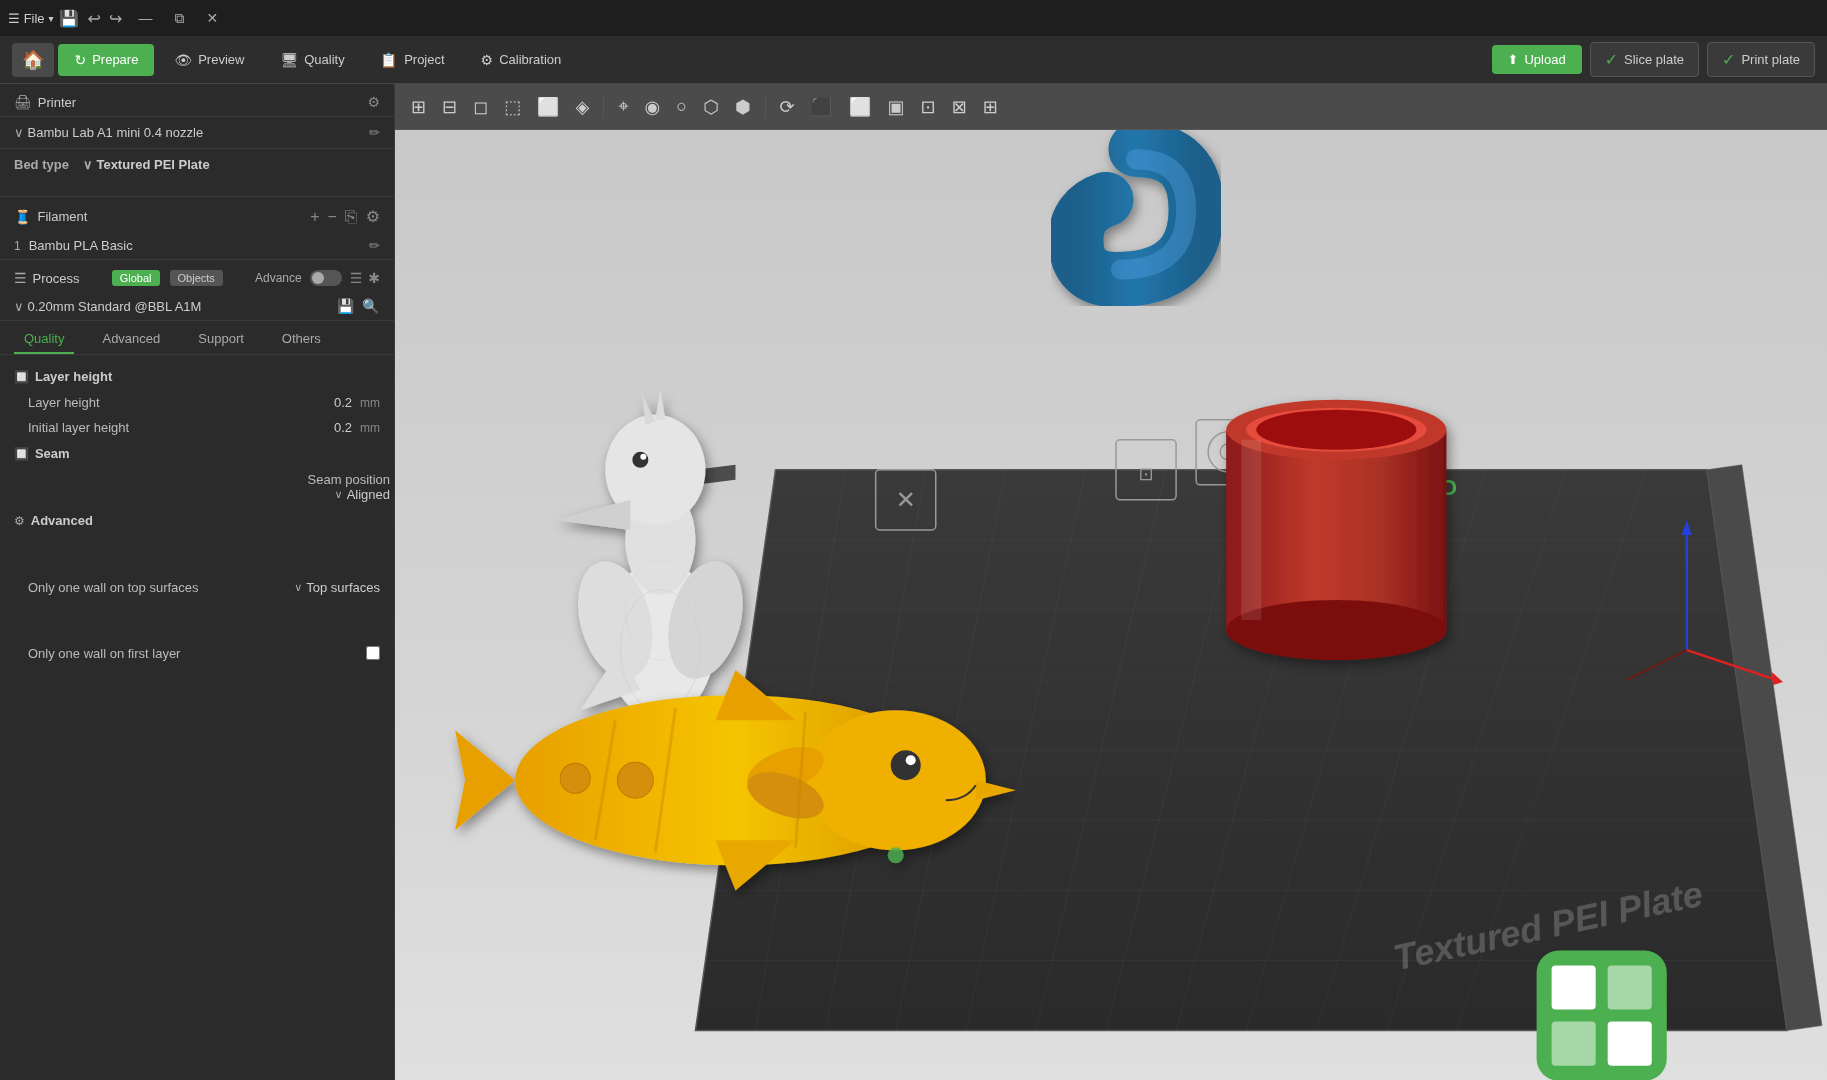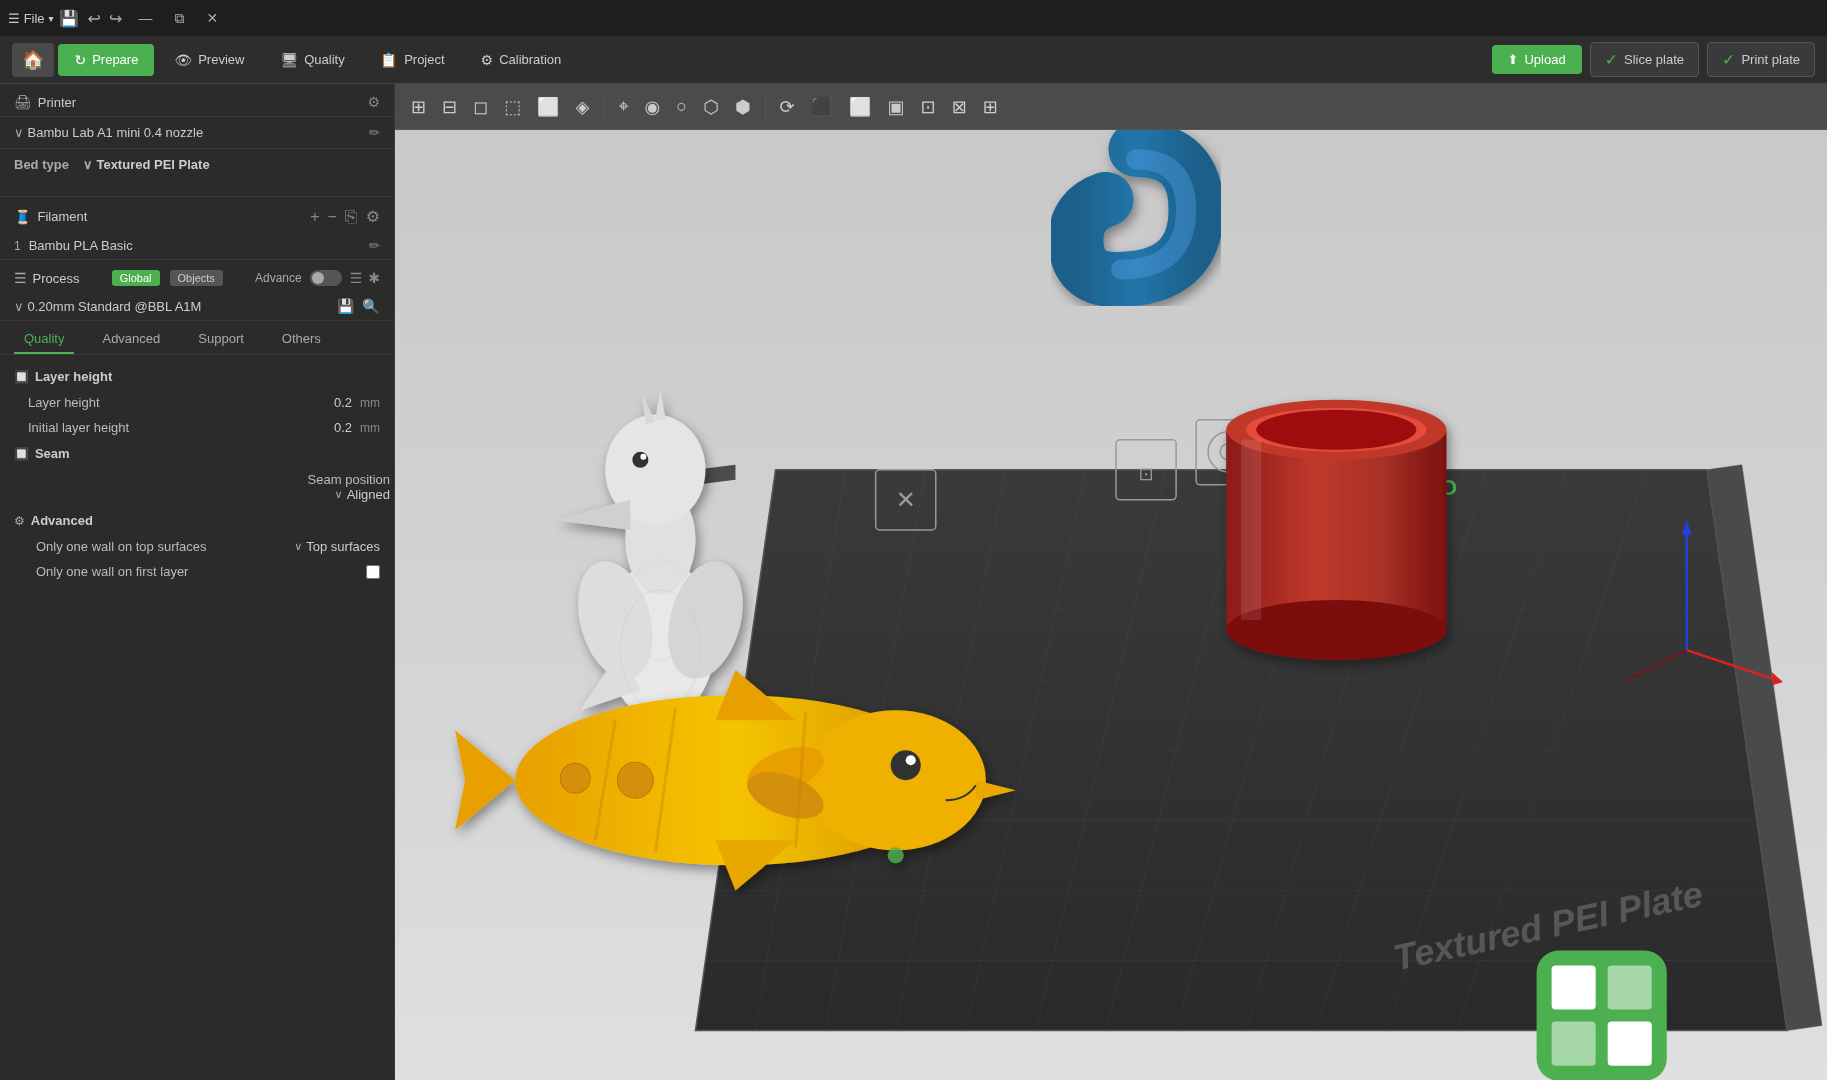--- a/index.html
+++ b/index.html
@@ -94,21 +94,21 @@
     .param-group-header { display: flex; align-items: center; gap: 6px; padding: 6px 14px; cursor: pointer; }
     .param-group-icon { font-size: 12px; color: #aaa; }
     .param-group-label { font-size: 13px; color: #ccc; font-weight: 600; }
     .param-row { display: flex; align-items: center; padding: 5px 14px 5px 28px; }
     .param-label { flex: 1; color: #bbb; font-size: 13px; }
     .param-value { width: 60px; background: transparent; border: none; color: #ccc; font-size: 13px; text-align: right; }
     .param-unit { width: 28px; color: #888; font-size: 12px; text-align: right; }
     .seam-row { display: flex; align-items: flex-end; padding: 5px 4px 5px 28px; flex-direction: column; }
     .seam-label { flex: 1; color: #bbb; font-size: 13px; }
     .seam-value { color: #ccc; font-size: 13px; display: flex; align-items: center; gap: 4px; }
-    .advanced-row { display: flex; align-items: center; padding: 5px 14px 5px 36px; }
+    .advanced-row { display: flex; padding: 5px 14px 5px 28px; margin-top: 41px; }
     .advanced-label { flex: 1; color: #bbb; font-size: 13px; }
     .advanced-value { color: #ccc; font-size: 13px; display: flex; align-items: center; gap: 4px; }
     .checkbox { width: 14px; height: 14px; border: 1px solid #666; background: transparent; cursor: pointer; }
 
     
     .viewport { flex: 1; background: #d8d8d8; position: relative; overflow: hidden; }
 
     
     .toolbar-top {
       position: absolute; top: 0; left: 0; right: 0; height: 46px; background: rgba(50,50,50,0.85);

